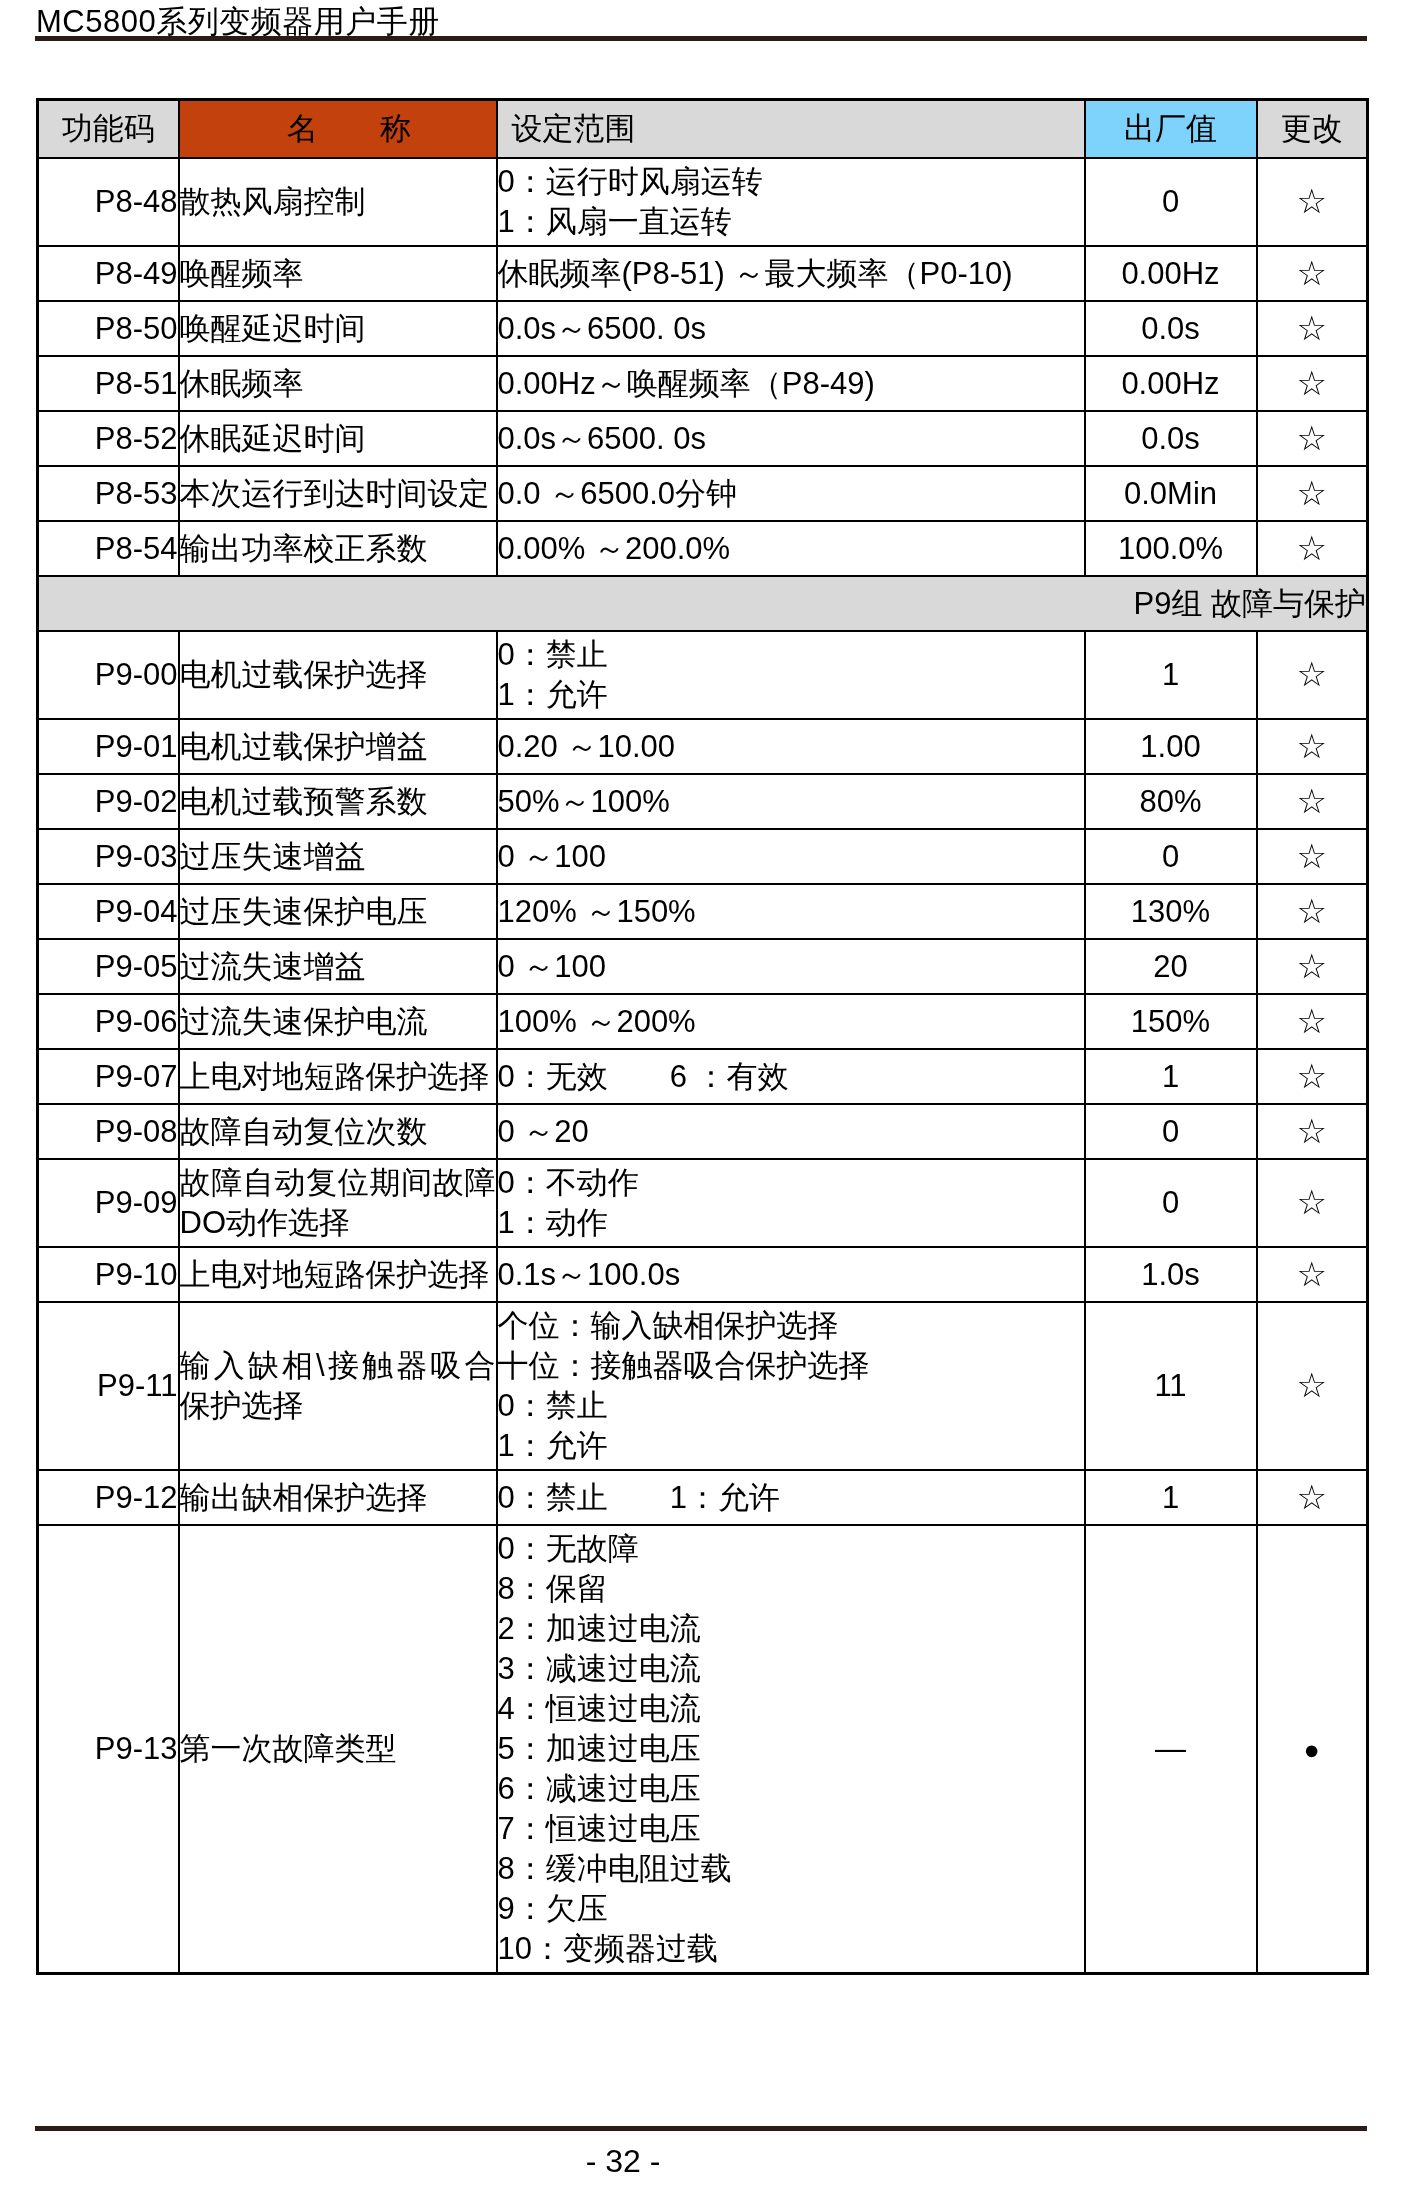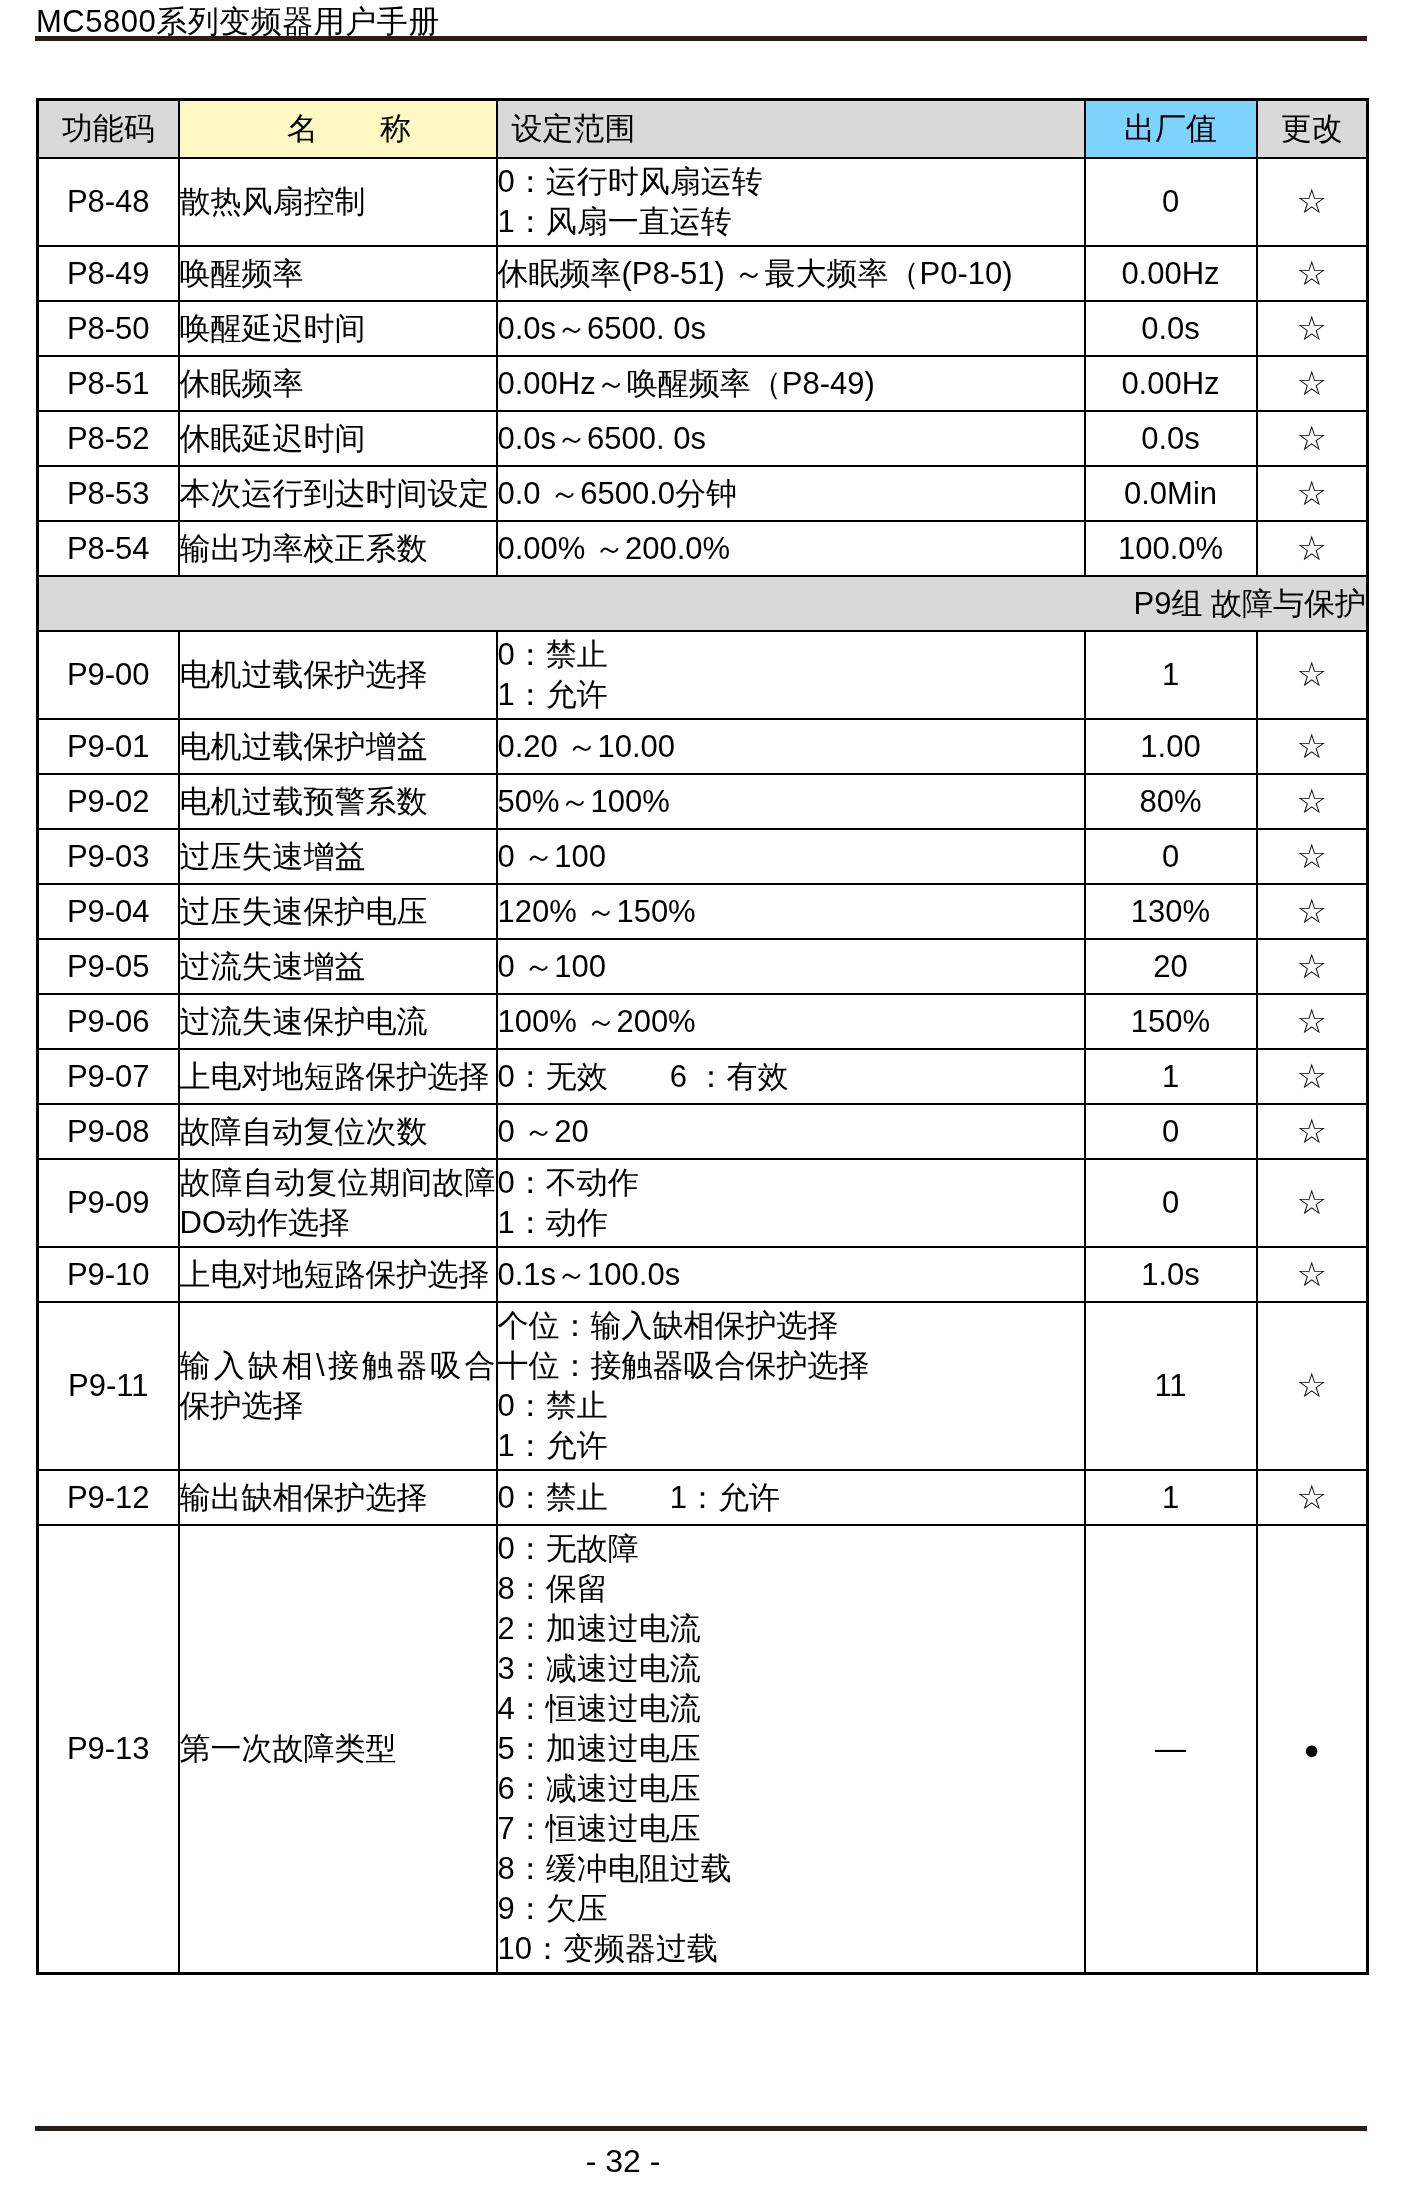--- a/index.html
+++ b/index.html
@@ -43,21 +43,21 @@
     line-height: 40px;
     vertical-align: middle;
   }
   .param-table th {
     height: 56px;
     text-align: center;
     padding: 0;
   }
   .param-table th.range-h { text-align: left; padding-left: 14px; }
   .param-table tbody td { height: 47px; padding: 3px 0; }
-  .code-cell    { text-align: center; font-size: 30px; }
+  .code-cell    { text-align: right; font-size: 30px; }
   .name-cell    { text-align: justify; text-justify: inter-character; padding: 3px 26px 3px 30px; }
   .range-cell   { text-align: left; padding: 3px 8px 3px 22px; }
   .range-line   { line-height: 40px; }
   .default-cell { text-align: center; font-size: 30px; }
   .change-cell  { text-align: center; }
   .change-cell .star-glyph { font-size: 34px; line-height: 40px; }
   .change-cell .dot-glyph  { font-size: 27px; line-height: 40px; }
   .section-cell {
     text-align: right;
     height: 48px;
@@ -92,21 +92,21 @@
     <colgroup>
       <col style="width:141px">
       <col style="width:318px">
       <col style="width:588px">
       <col style="width:172px">
       <col style="width:111px">
     </colgroup>
     <thead>
       <tr>
         <th class="head-cell" style="background: rgb(217, 217, 217);">功能码</th>
-        <th class="head-cell" style="background: #fef9c3; padding-left: 23px;">名　　称</th>
+        <th class="head-cell" style="background: #c2410c; padding-left: 23px;">名　　称</th>
         <th class="head-cell range-h" style="background: rgb(217, 217, 217);">设定范围</th>
         <th class="head-cell" style="background: #7dd3fc;">出厂值</th>
         <th class="head-cell" style="background: rgb(217, 217, 217);">更改</th>
       </tr>
     </thead>
     <tbody id="table-body">
         <tr>
           <td class="code-cell">P8-48</td>
           <td class="name-cell">散热风扇控制</td>
           <td class="range-cell">

